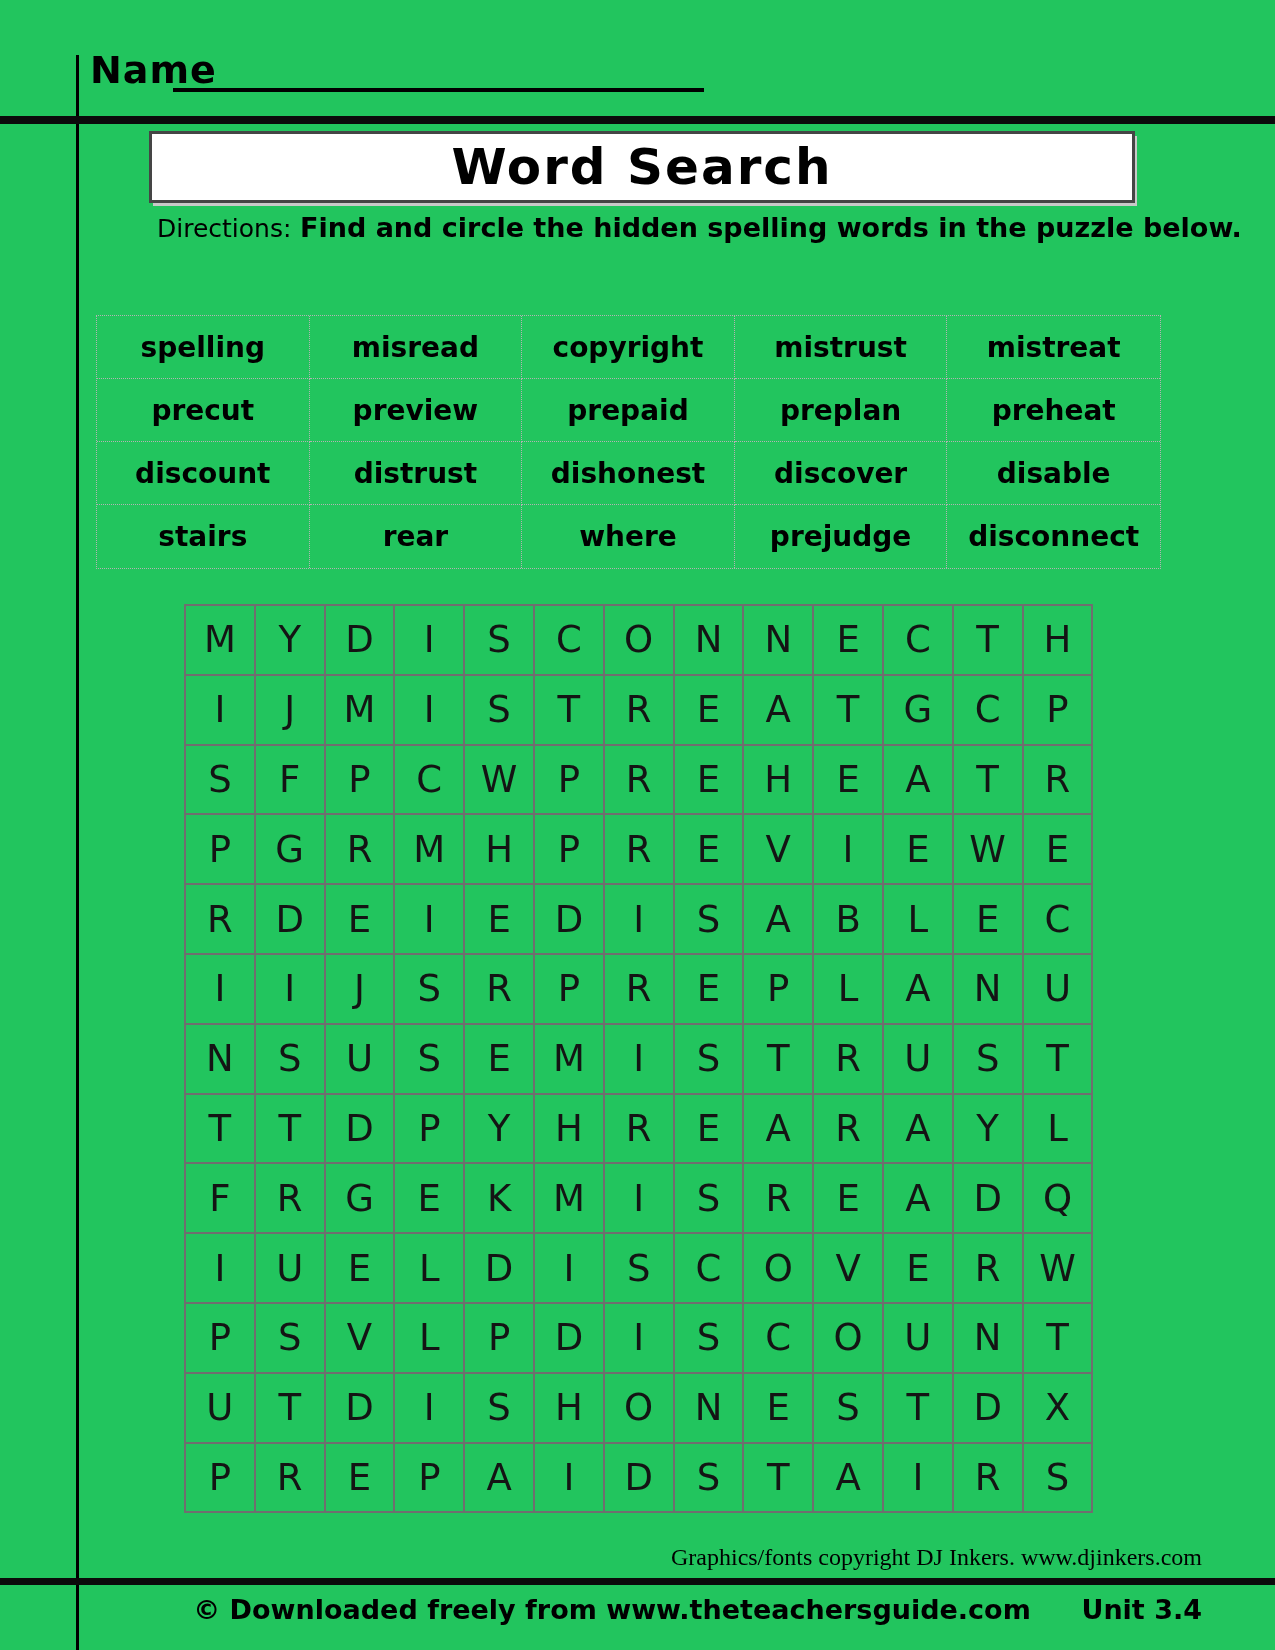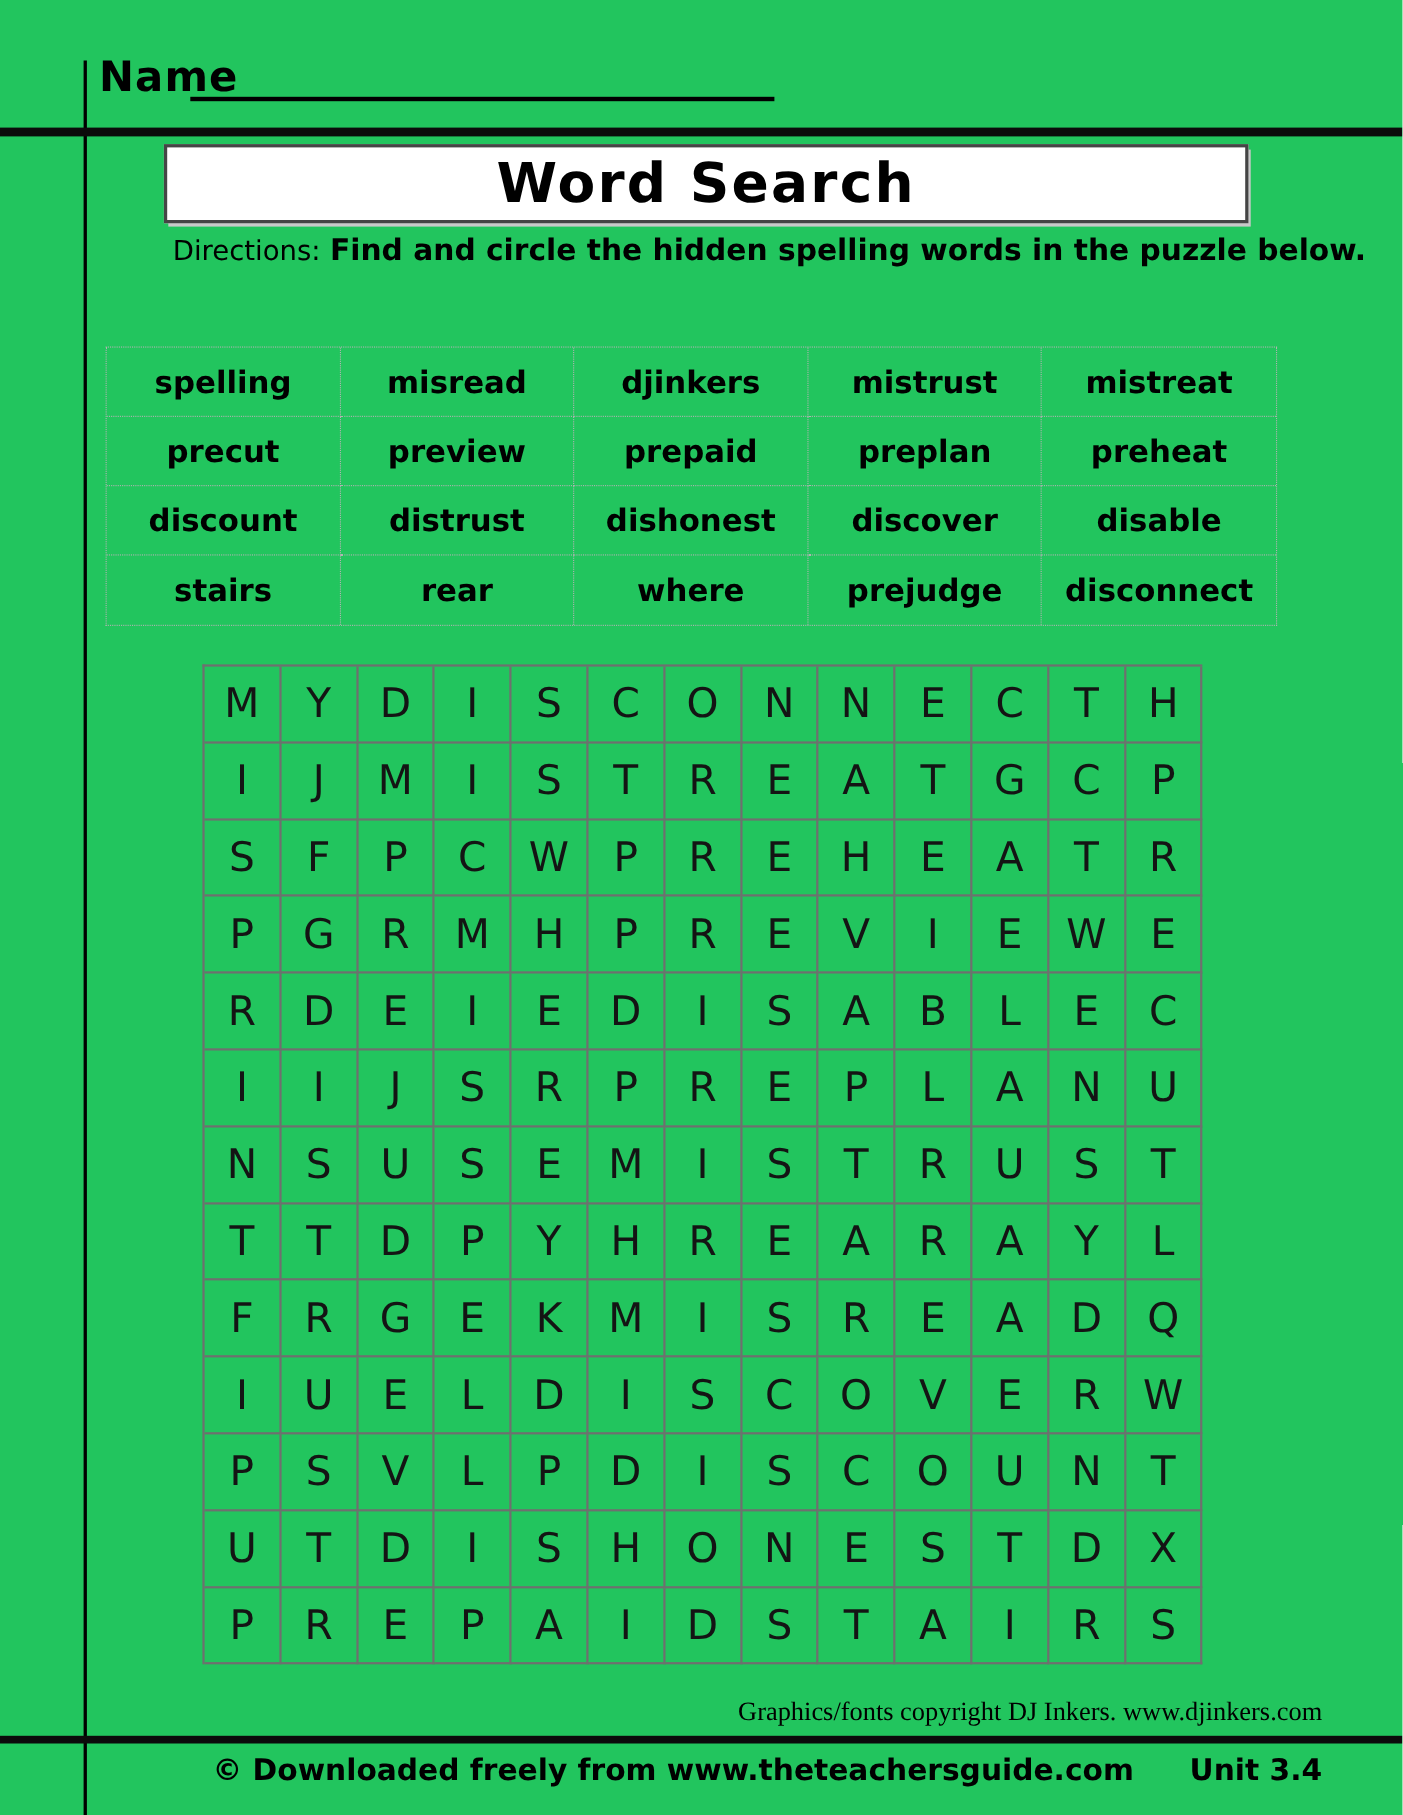--- a/index.html
+++ b/index.html
@@ -69,21 +69,21 @@
   </div>
 
   <div class="directions">
     <span class="dir-label">Directions:</span>
     <span class="dir-text">Find and circle the hidden spelling words in the puzzle below.</span>
   </div>
 
   <div class="word-list" id="word-list">
       <div class="word-cell">spelling</div>
       <div class="word-cell">misread</div>
-      <div class="word-cell">djinkers</div>
+      <div class="word-cell">copyright</div>
       <div class="word-cell">mistrust</div>
       <div class="word-cell">mistreat</div>
       <div class="word-cell">precut</div>
       <div class="word-cell">preview</div>
       <div class="word-cell">prepaid</div>
       <div class="word-cell">preplan</div>
       <div class="word-cell">preheat</div>
       <div class="word-cell">discount</div>
       <div class="word-cell">distrust</div>
       <div class="word-cell">dishonest</div>

